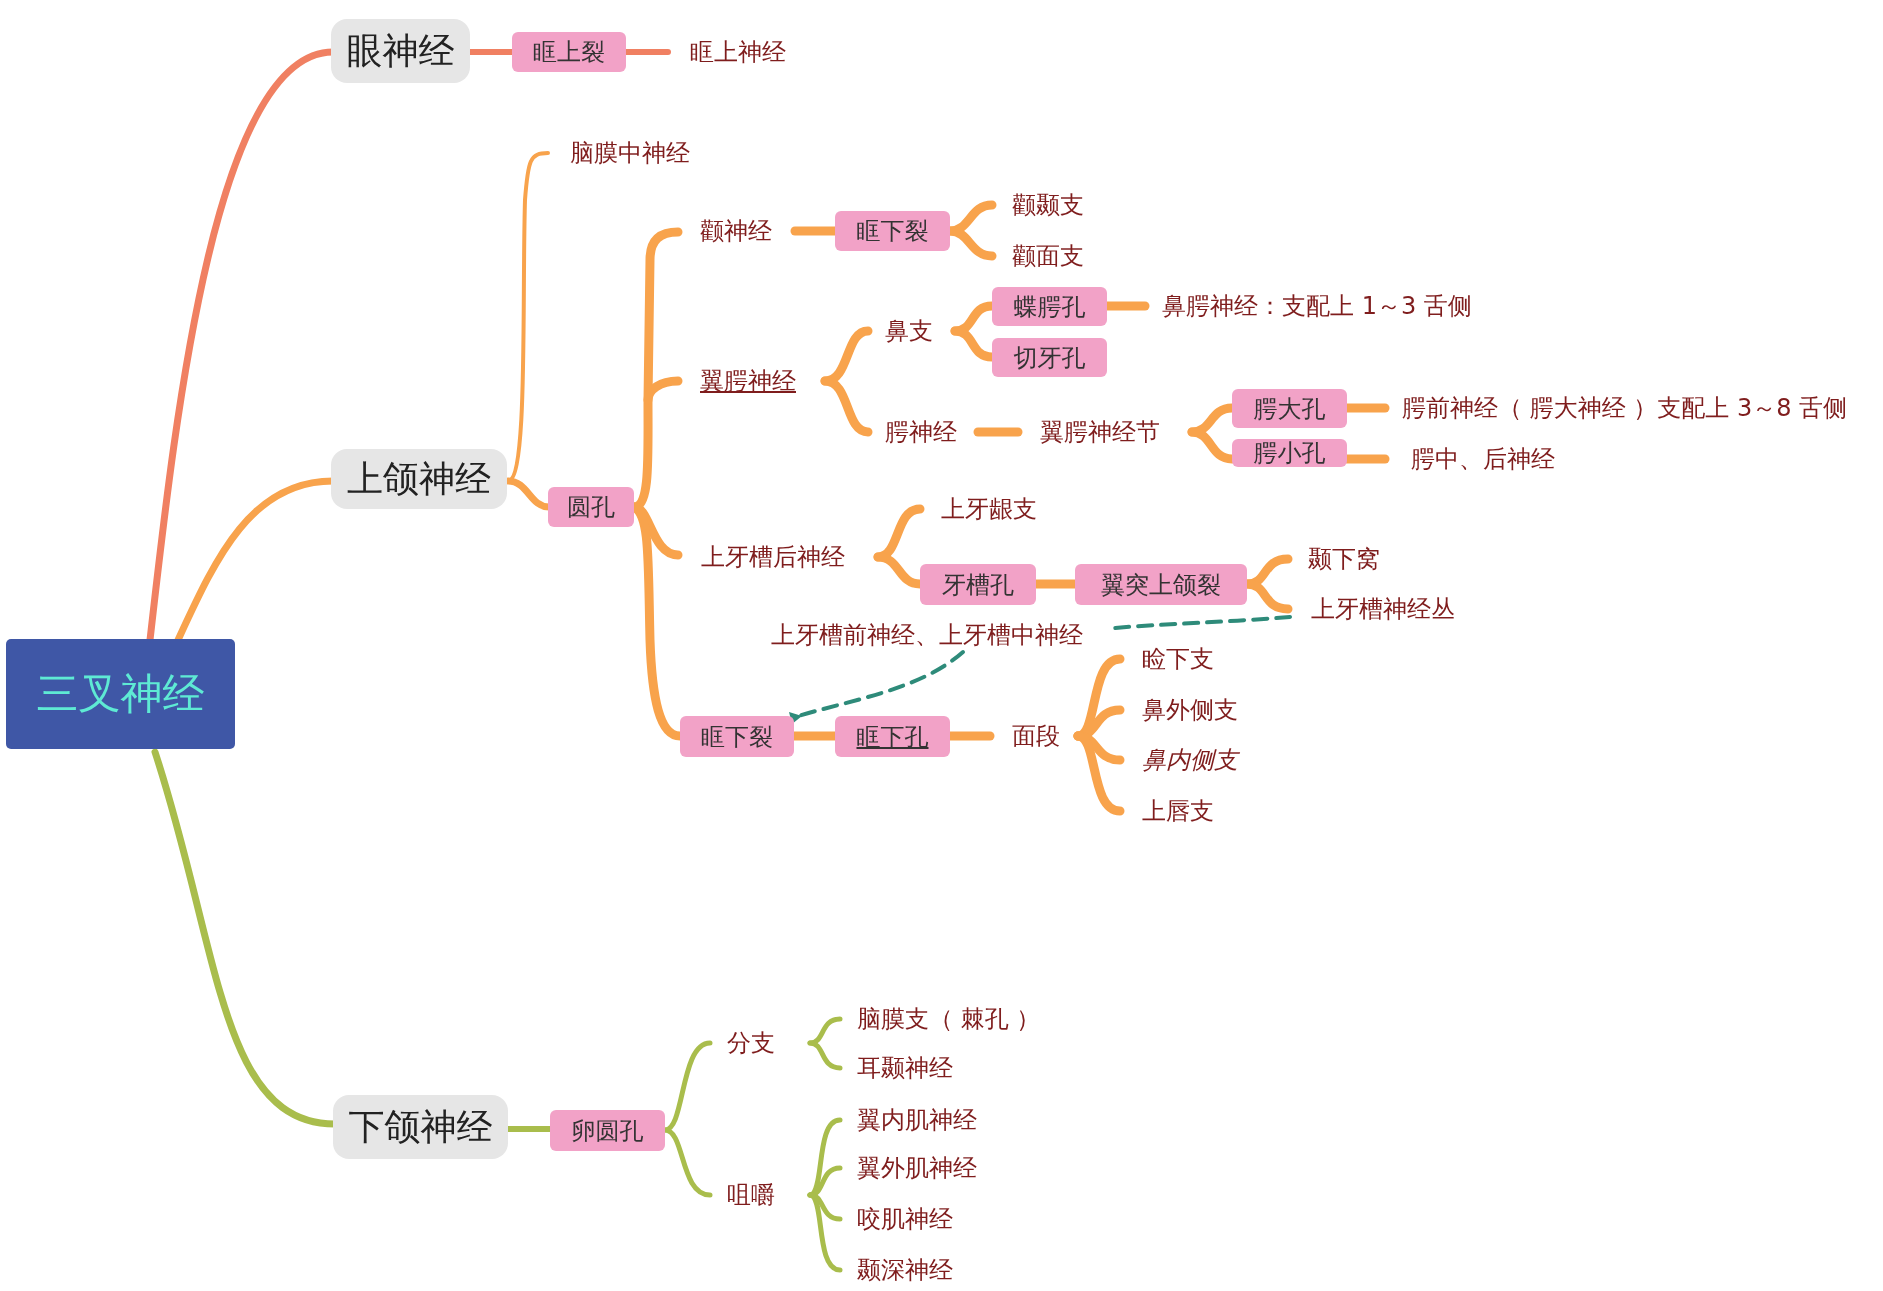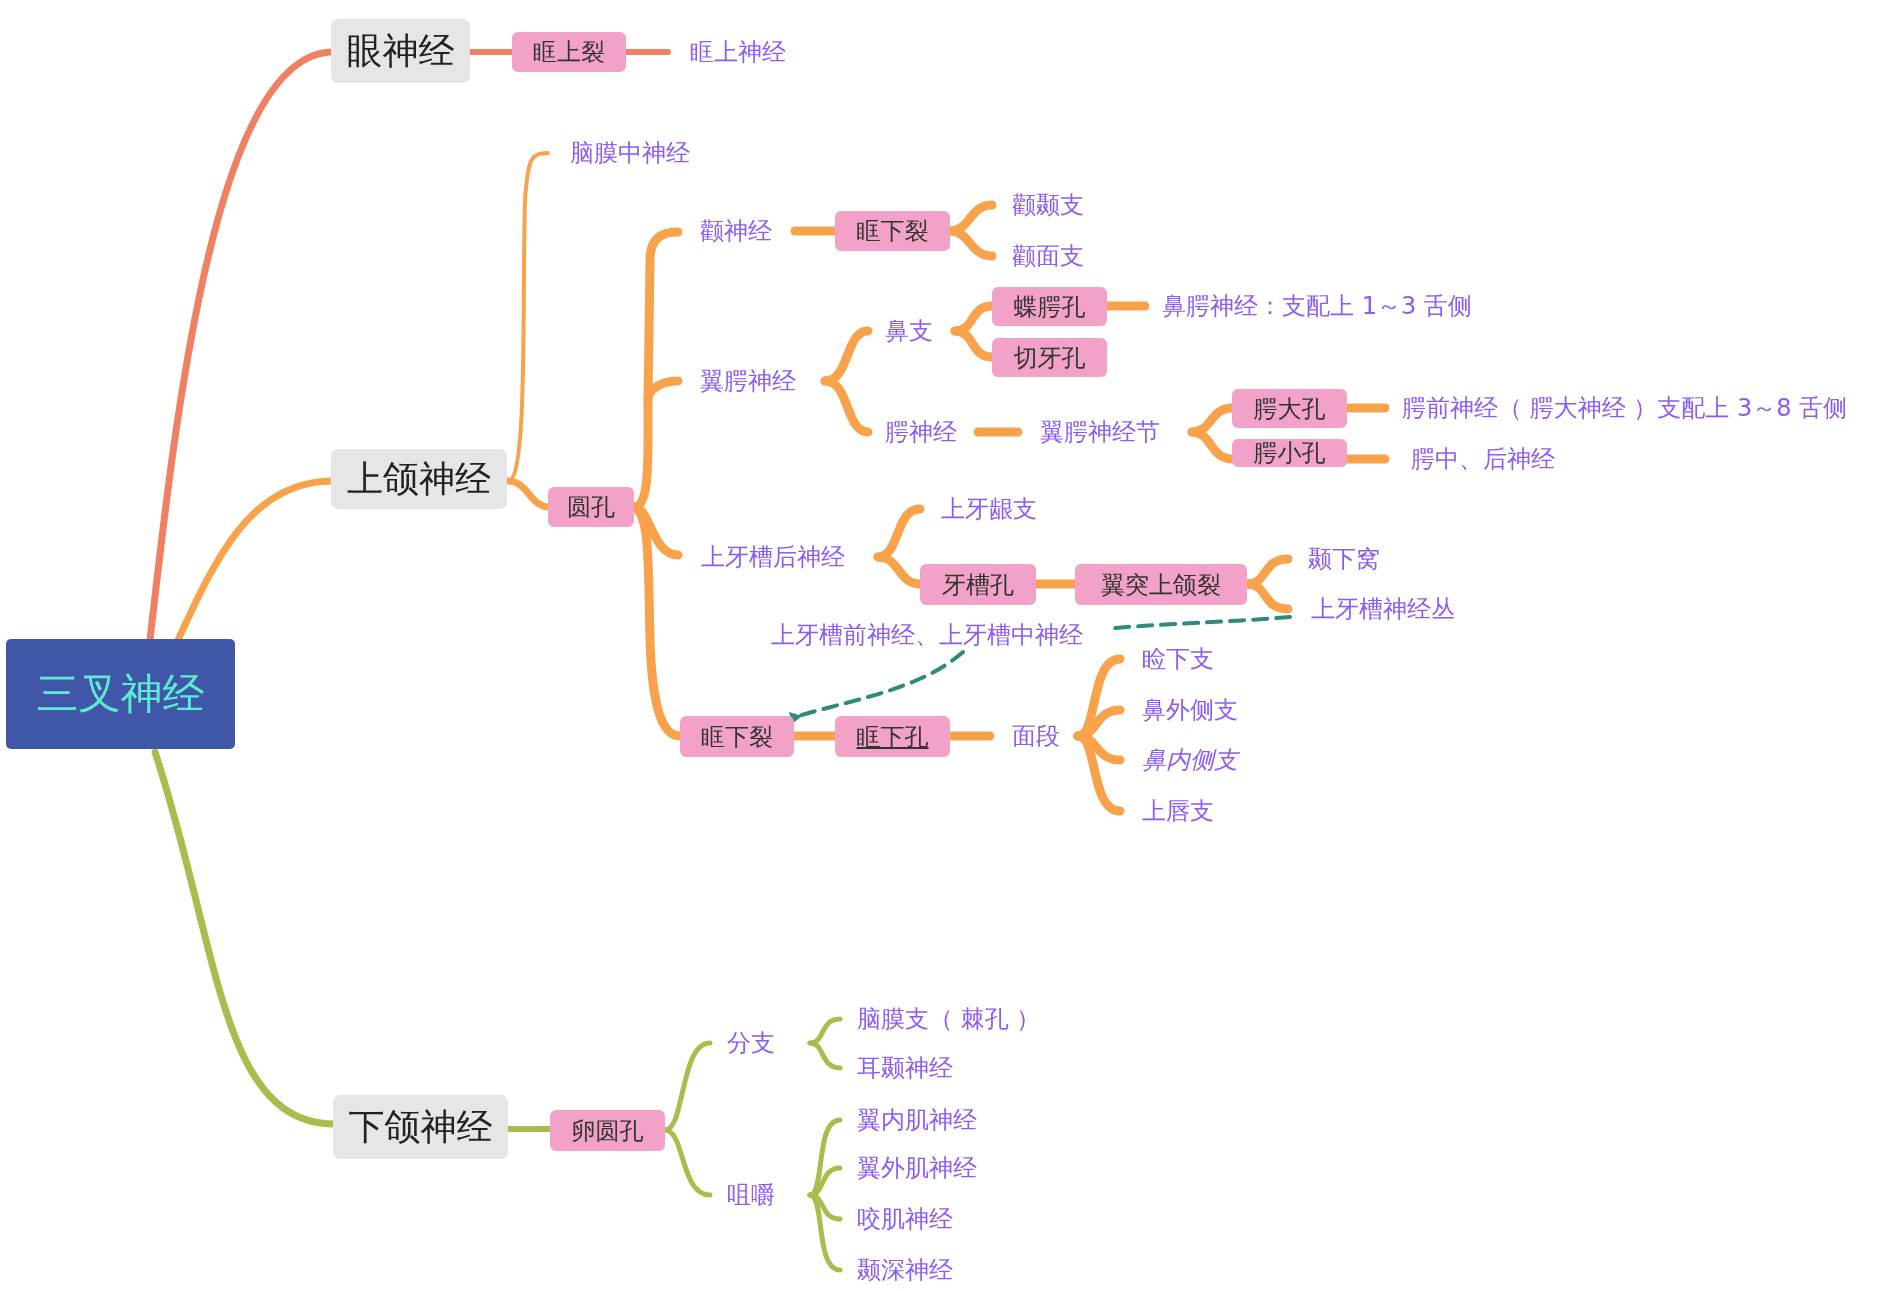--- a/index.html
+++ b/index.html
@@ -1,23 +1,23 @@
 <!DOCTYPE html>
 <html><head>
 <meta charset="utf-8">
 <style>
   html, body { margin:0; padding:0; background:#ffffff; }
   body { width:1883px; height:1291px; position:relative; overflow:hidden;
          font-family:"DejaVu Sans","Liberation Sans",sans-serif; color:#333333; }
   #lines { position:absolute; left:0; top:0; width:1883px; height:1291px; }
   .node { position:absolute; white-space:nowrap; display:flex; align-items:center; justify-content:center; box-sizing:border-box; }
   .root { background:#3f57a6; color:#5eead4; font-size:42px; border-radius:5px; }
-  .main { background:#e6e6e6; color:#222222; font-size:36px; border-radius:7px; }
+  .main { background:#e6e6e6; color:#222222; font-size:36px; border-radius:16px; }
   .pink { background:#f2a2c7; color:#333333; font-size:24px; border-radius:6px; }
-  .txt  { font-size:24px; color:#8b5cf6; justify-content:center; height:34px; }
+  .txt  { font-size:24px; color:#7f1d1d; justify-content:center; height:34px; }
 </style>
 </head>
 <body>
 
 <svg id="lines" xmlns="http://www.w3.org/2000/svg">
   <g fill="none" stroke-linecap="round">
 
     <path stroke="#f08062" stroke-width="7" d="M150 640 C 175 420, 215 52, 333 52"></path>
     <path stroke="#f8a34c" stroke-width="7" d="M178 640 C 215 560, 250 481, 333 481"></path>
     <path stroke="#a9bd4c" stroke-width="7" d="M155 752 C 220 950, 220 1124, 335 1124"></path>
@@ -113,21 +113,21 @@
 <div class="node pink" style="left:835px;top:211px;width:115px;height:40px;">
   <span>眶下裂</span>
 </div>
 <div class="node txt" style="left:1012px;top:188px;">
   <span>颧颞支</span>
 </div>
 <div class="node txt" style="left:1012px;top:239px;">
   <span>颧面支</span>
 </div>
 
-<div class="node txt" style="left:700px;top:364px;">
+<div class="node txt" style="left:700px;top:364px;text-decoration:underline;">
   <span>翼腭神经</span>
 </div>
 <div class="node txt" style="left:885px;top:314px;">
   <span>鼻支</span>
 </div>
 <div class="node pink" style="left:992px;top:287px;width:115px;height:39px;">
   <span>蝶腭孔</span>
 </div>
 <div class="node pink" style="left:992px;top:338px;width:115px;height:39px;">
   <span>切牙孔</span>

